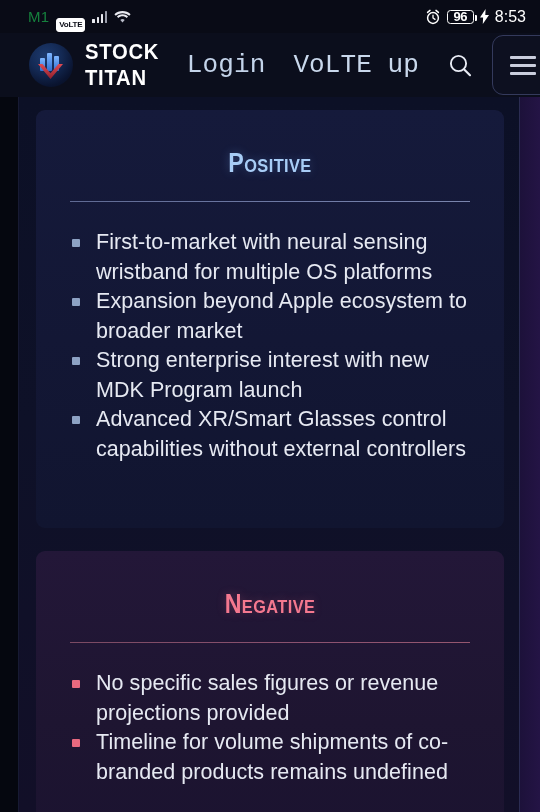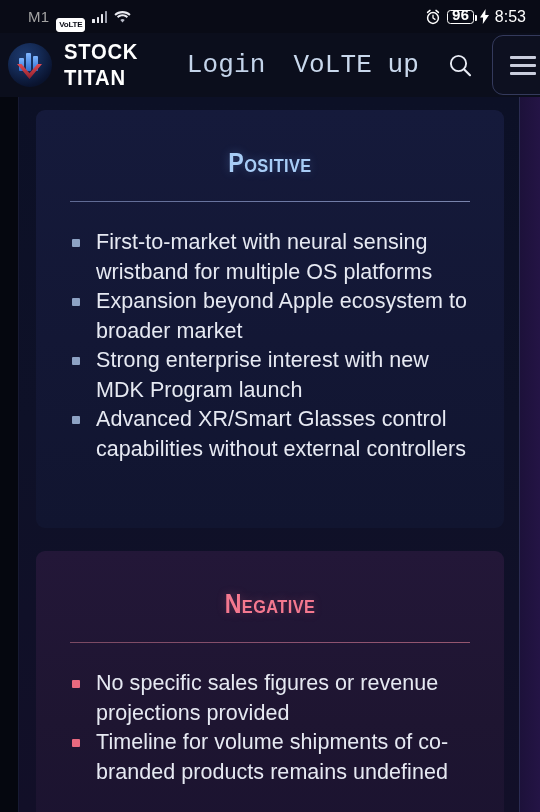--- a/index.html
+++ b/index.html
@@ -33,21 +33,21 @@
   
   .statusbar {
     position:absolute; left:0; top:0; width:540px; height:33px;
     background:#090b16;
     display:flex; align-items:center;
     padding:0 14px 0 28px;
     color:#fff;
   }
   .sb-left { display:flex; align-items:center; gap:7px; }
   .sb-right { display:flex; align-items:center; gap:6px; margin-left:auto; }
-  .carrier { font-size:15px; letter-spacing:.2px; color:#a3a3a3; font-family:"Liberation Sans",sans-serif; }
+  .carrier { font-size:15px; letter-spacing:.2px; color:#15803d; font-family:"Liberation Sans",sans-serif; }
   .volte {
     border:1.6px solid #fff; border-radius:3px;
     font-size:8px; font-weight:bold; line-height:1;
     padding:2px 2px; color:#fff; letter-spacing:-.2px;
     background:#fff; color:#0a0c16;margin-top:16px;
   }
   .sig { display:flex; align-items:flex-end; gap:1.5px; height:13px; }
   .sig i { display:block; width:2.6px; background:#e9eaf0; border-radius:.5px; }
   .sig i:nth-child(1){height:4px;} .sig i:nth-child(2){height:6.5px;}
   .sig i:nth-child(3){height:9px;} .sig i:nth-child(4){height:12px;background:#9a9daa;}
@@ -57,29 +57,29 @@
   .battery {
     position:relative; display:flex; align-items:center;
     border:1.7px solid #fff; border-radius:3.5px;
     height:14px; min-width:27px; padding:0 2px;
     justify-content:center;
   }
   .battery::after {
     content:""; position:absolute; right:-4px; top:4px;
     width:2.2px; height:6px; background:#fff; border-radius:0 1px 1px 0;
   }
-  .batt-num { font-size:15px; font-weight:bold; color:#fff; line-height:1; letter-spacing:-.3px;font-family:Liberation Mono, monospace;}
+  .batt-num { font-size:13px; font-weight:bold; color:#fff; line-height:1; letter-spacing:-.3px;}
   .clock-time { font-size:16px; color:#fff; letter-spacing:0; }
 
   
   .header {
     position:absolute; left:0; top:33px; width:540px; height:64px;
     background:#0b0e1c;
     display:flex; align-items:center;
-    padding-left:8px;
+    padding-left:29px;
   }
   .logo-wrap { display:flex; align-items:center; gap:12px; }
   .logo-mark {
     width:44px; height:44px; border-radius:50%;
     background:radial-gradient(circle at 38% 30%,#1d3a6e 0%,#142a55 38%,#0a1430 72%,#060c1c 100%);
     position:relative; overflow:hidden; flex:none;
   }
   .logo-mark .bars { position:absolute; left:11px; top:9px; display:flex; align-items:flex-end; gap:2px; height:19px;}
   .logo-mark .bars i { width:5px; background:linear-gradient(180deg,#7fb6ff,#2f6fd0); border-radius:1px;}
   .logo-mark .bars i:nth-child(1){height:13px;} .logo-mark .bars i:nth-child(2){height:18px;}

